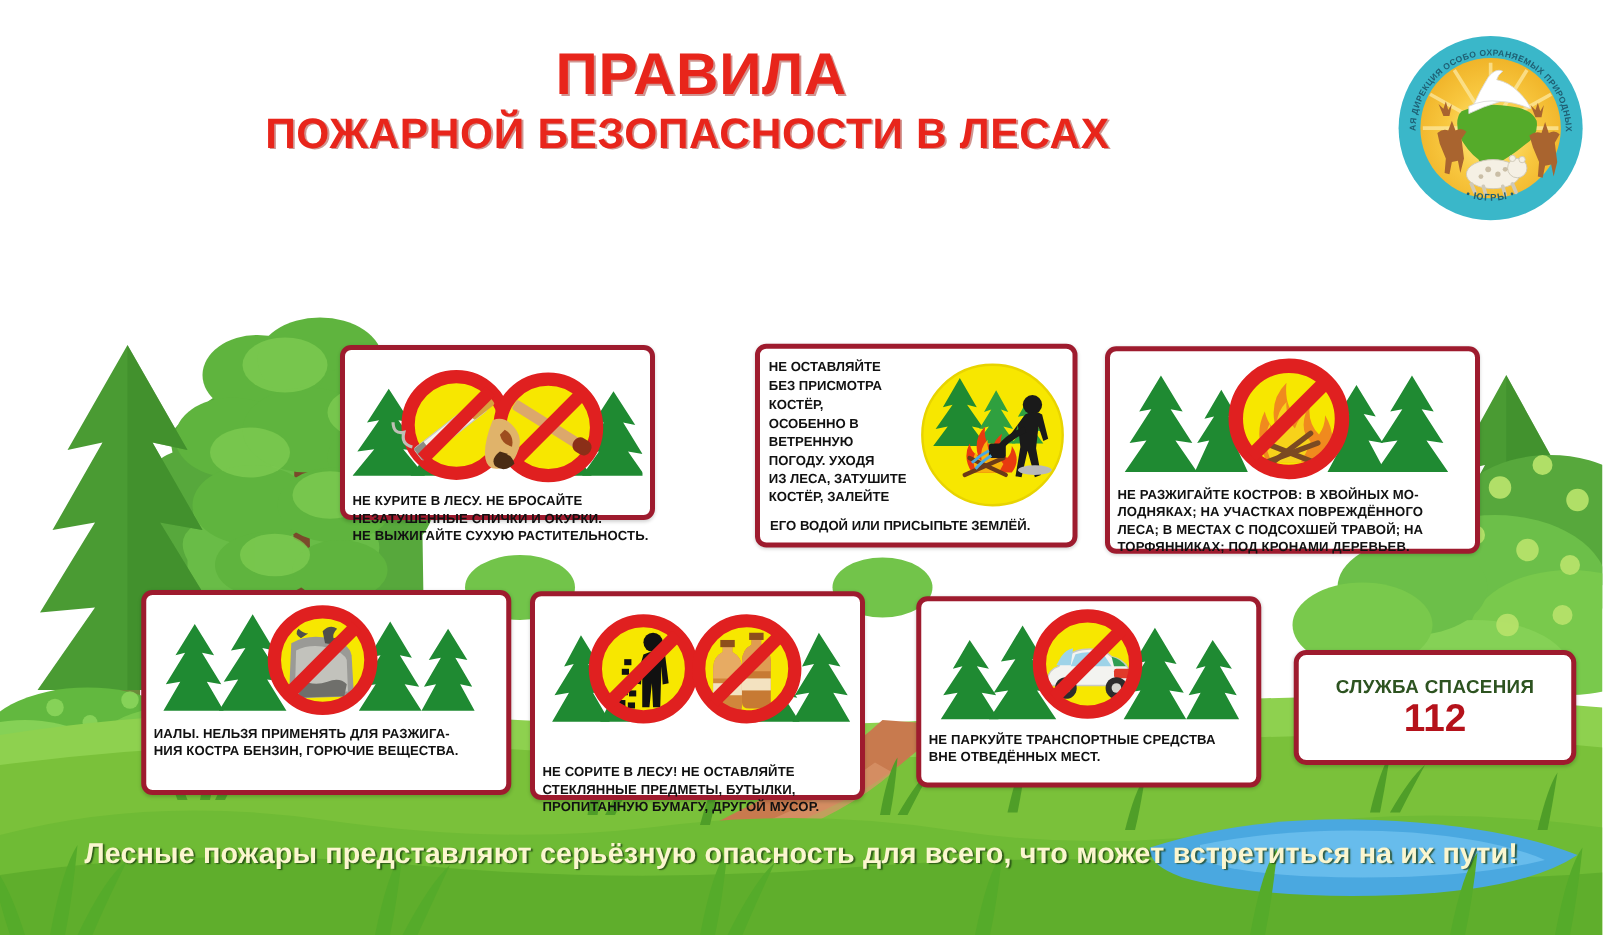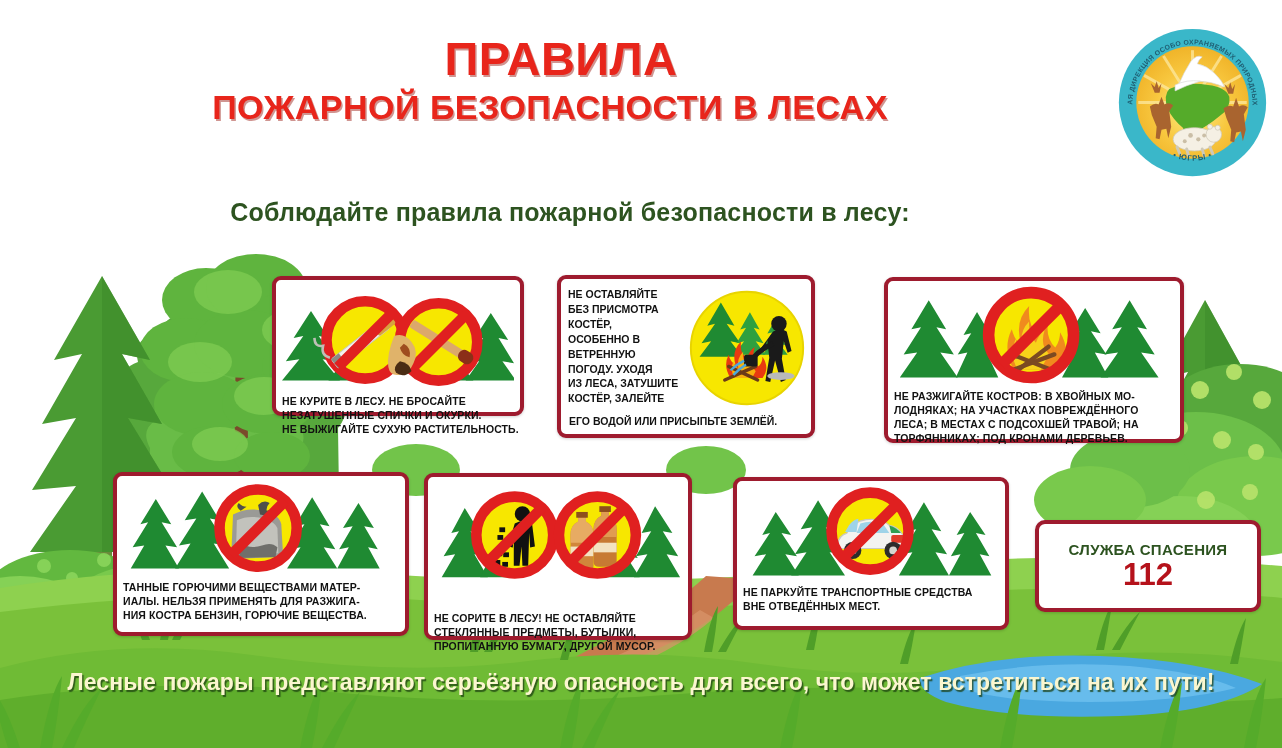--- a/index.html
+++ b/index.html
@@ -59,21 +59,21 @@
   .card .pic svg{display:block;}
   .card .cap{
     font-size:10.5px;font-weight:bold;color:#111;
     line-height:1.33;letter-spacing:.1px;
     margin-top:2px;
   }
   .card .cap div{white-space:nowrap;}
 
   
   #card1{left:272px;top:276px;width:252px;height:140px;}
-  #card2{left:557px;top:275px;width:258px;height:163px;}
+  #card2{left:604px;top:275px;width:258px;height:163px;}
   #card3{left:884px;top:277px;width:300px;height:166px;}
   #card4{left:113px;top:472px;width:296px;height:164px;}
   #card5{left:424px;top:473px;width:268px;height:167px;gap:20px;}
   #card6{left:733px;top:477px;width:276px;height:153px;}
 
   
   #card2{flex-direction:row;align-items:flex-start;padding:8px 7px;}
   #card2 .cap2{
     font-size:10.5px;font-weight:bold;color:#111;
     line-height:1.42;width:118px;flex:0 0 118px;
@@ -272,21 +272,20 @@
         </g>
       </g>
     </svg>
   </div>
 
   <div class="title-wrap">
     <div class="title-line l1">ПРАВИЛА</div>
     <div class="title-line l2">ПОЖАРНОЙ БЕЗОПАСНОСТИ В ЛЕСАХ</div>
   </div>
 
-  <div class="subtitle">Соблюдайте правила пожарной безопасности в лесу:</div>
 
   <div class="logo">
     <svg viewBox="0 0 160 160" width="155" height="155" xmlns="http://www.w3.org/2000/svg">
       <defs>
         <path id="arcTop" d="M 18 82 A 62 62 0 0 1 142 82"></path>
         <path id="arcBot" d="M 22 82 A 58 58 0 0 0 138 82"></path>
         <radialGradient id="sun" cx="50%" cy="55%" r="55%">
           <stop offset="0%" stop-color="#fff08a"></stop>
           <stop offset="60%" stop-color="#f8c73f"></stop>
           <stop offset="100%" stop-color="#f0b429"></stop>
@@ -499,21 +498,20 @@
             <path d="M122 64 q10 6 22 2 q10 -4 16 2 l-2 10 l-38 1 Z" fill="#6f6f6b"></path>
             <path d="M140 24 q6 -6 12 -2 q-4 4 -3 8 q6 -2 9 2 q-8 4 -16 2 Z" fill="#4f4f4c"></path>
             <path d="M122 30 q-6 -4 -2 -8 q4 4 8 4 Z" fill="#4f4f4c"></path>
           </g>
           <circle cx="140" cy="48" r="40" fill="none" stroke="#e02020" stroke-width="11"></circle>
           <line x1="112" y1="76" x2="168" y2="20" stroke="#e02020" stroke-width="11"></line>
         </g>
       </svg>
     </div>
     <div class="cap">
-      <div>ТАННЫЕ ГОРЮЧИМИ ВЕЩЕСТВАМИ МАТЕР-</div>
       <div>ИАЛЫ. НЕЛЬЗЯ ПРИМЕНЯТЬ ДЛЯ РАЗЖИГА-</div>
       <div>НИЯ КОСТРА БЕНЗИН, ГОРЮЧИЕ ВЕЩЕСТВА.</div>
     </div>
   </div>
 
   <div class="card" id="card5">
     <div class="pic">
       <svg viewBox="0 0 258 110" width="254" height="108" xmlns="http://www.w3.org/2000/svg">
         <g fill="#1f8a32">
           <path d="M32 26 L48 52 L38 50 L54 76 L42 74 L56 98 L8 98 L22 74 L10 76 L26 50 L18 52 Z"></path>

